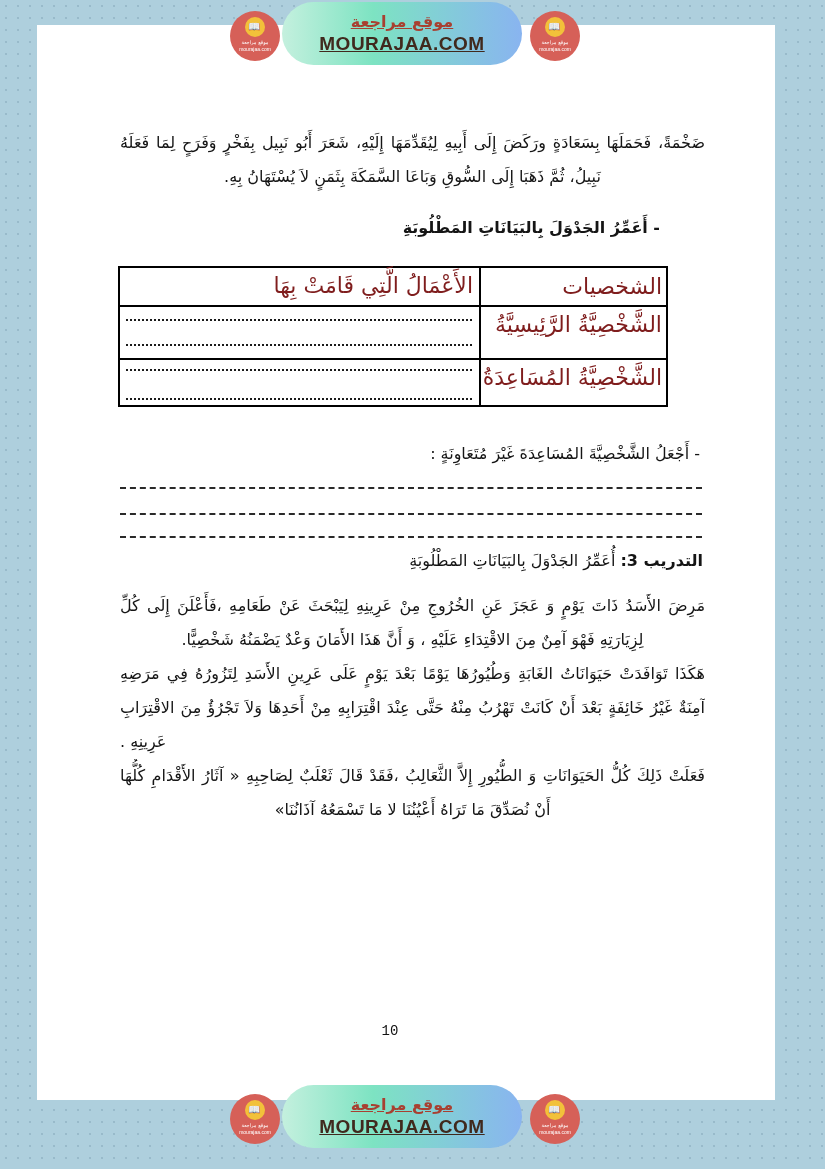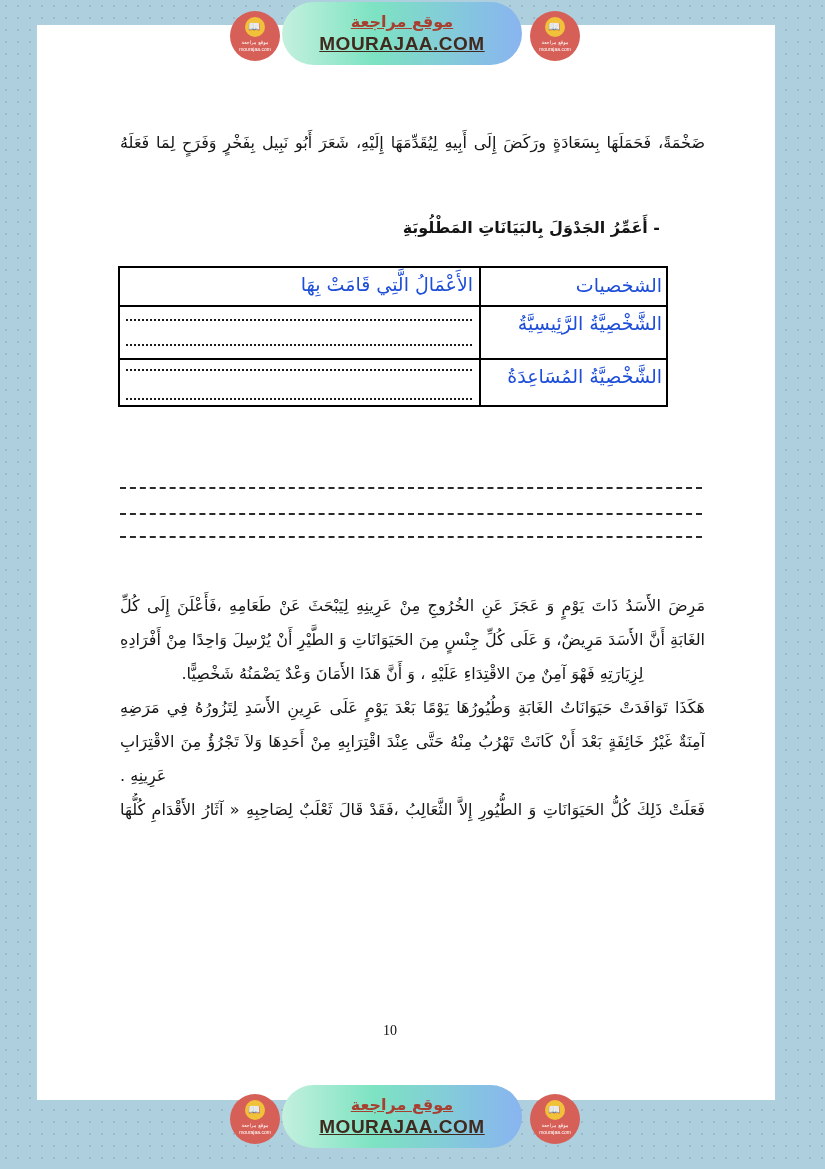--- a/index.html
+++ b/index.html
@@ -84,31 +84,31 @@
   
   .wtable {
     position: absolute; left: 118px; top: 266px;
     width: 550px; height: 141px;
     border: 2px solid #000; background: #fff;
   }
   .wtable .vline { position: absolute; left: 359px; top: 0; width: 2px; height: 100%; background: #000; }
   .wtable .hline { position: absolute; left: 0; width: 100%; height: 2px; background: #000; }
   .wtable .tcell {
     position: absolute; direction: rtl; text-align: right;
-    font-size: 19px; color: #1d4ed8; white-space: nowrap;
+    font-size: 22px; color: #7f1d1d; white-space: nowrap;
   }
   .cline { position: absolute; left: 6px; width: 346px; border-top: 2px dotted #1a1a1a; }
 
   
   .ans-line { position: absolute; left: 120px; width: 582px; border-top: 2px dashed #2a2a2a; }
 
   .pagenum {
     position: absolute; left: 368px; top: 1023px; width: 44px;
     text-align: center;
-    font-family: Liberation Serif, serif;
+    font-family: Liberation Mono, monospace;
     font-size: 14px; color: #111;
   }
 </style>
 </head>
 <body>
 
 <div class="canvas">
 
   <div class="page"></div>
 
@@ -132,20 +132,21 @@
         </div>
       <div class="btext">
         <span>موقع مراجعة</span>
         <span class="lat">mourajaa.com</span>
       </div>
     </div>
   </div>
 
   <div class="artext lines" style="top:126px;">
     <div class="line j">ضَخْمَةً، فَحَمَلَهَا بِسَعَادَةٍ ورَكَضَ إِلَى أَبِيهِ لِيُقَدِّمَهَا إِلَيْهِ، شَعَرَ أَبُو نَبِيل بِفَخْرٍ وَفَرَحٍ لِمَا فَعَلَهُ ابْنُهُ</div>
+    <div class="line c">نَبِيلُ، ثُمَّ ذَهَبَا إِلَى السُّوقِ وَبَاعَا السَّمَكَةَ بِثَمَنٍ لاَ يُسْتَهَانُ بِهِ.</div>
   </div>
 
   <div class="artext heading bold" style="top:218px; right:165px;">- أَعَمِّرُ الجَدْوَلَ بِالبَيَانَاتِ المَطْلُوبَةِ</div>
 
   <div class="wtable">
     <div class="vline"></div>
     <div class="hline" style="top:37px;"></div>
     <div class="hline" style="top:90px;"></div>
 
     <div class="tcell" style="top:6px; left:361px; width:181px; padding-left:6px;">الشخصيات</div>
@@ -153,34 +154,38 @@
 
     <div class="tcell" style="top:44px; left:361px; width:181px; padding-left:8px;">الشَّخْصِيَّةُ الرَّئِيسِيَّةُ</div>
     <div class="tcell" style="top:97px; left:361px; width:181px; ">الشَّخْصِيَّةُ المُسَاعِدَةُ</div>
 
     <div class="cline" style="top:51px;"></div>
     <div class="cline" style="top:76px;"></div>
     <div class="cline" style="top:101px;"></div>
     <div class="cline" style="top:130px;"></div>
   </div>
 
+  <div class="artext heading" style="top:444px; right:125px;">- أَجْعَلُ الشَّخْصِيَّةَ المُسَاعِدَةَ غَيْرَ مُتَعَاوِنَةٍ :</div>
 
   <div class="ans-line" style="top:487px;"></div>
   <div class="ans-line" style="top:513px;"></div>
   <div class="ans-line" style="top:536px;"></div>
 
+  <div class="artext heading" style="top:551px; right:122px;">
+    <span class="bold">التدريب 3:</span><span> أُعَمِّرُ الجَدْوَلَ بِالبَيَانَاتِ المَطْلُوبَةِ</span>
+  </div>
 
   <div class="artext lines" style="top:589px;">
     <div class="line j">مَرِضَ الأَسَدُ ذَاتَ يَوْمٍ وَ عَجَزَ عَنِ الخُرُوجِ مِنْ عَرِينِهِ لِيَبْحَثَ عَنْ طَعَامِهِ ،فَأَعْلَنَ إِلَى كُلِّ حَيَوَانَاتِ</div>
-    <div class="line j">الغَابَةِ أَنَّ الأَسَدَ مَرِيضٌ، وَ عَلَى كُلِّ جِنْسٍ مِنَ الحَيَوَانَاتِ وَ الطَّيْرِ أَنْ يُرْسِلَ وَاحِدًا مِنْ أَفْرَادِهِ</div>
     <div class="line c">لِزِيَارَتِهِ فَهْوَ آمِنٌ مِنَ الاقْتِدَاءِ عَلَيْهِ ، وَ أَنَّ هَذَا الأَمَانَ وَعْدٌ يَضْمَنُهُ شَخْصِيًّا.</div>
     <div class="line j">هَكَذَا تَوَافَدَتْ حَيَوَانَاتُ الغَابَةِ وَطُيُورُهَا يَوْمًا بَعْدَ يَوْمٍ عَلَى عَرِينِ الأَسَدِ لِتَزُورُهُ فِي مَرَضِهِ وَهْيَ</div>
     <div class="line j">آمِنَةٌ غَيْرُ خَائِفَةٍ بَعْدَ أَنْ كَانَتْ تَهْرُبُ مِنْهُ حَتَّى عِنْدَ اقْتِرَابِهِ مِنْ أَحَدِهَا وَلاَ تَجْرُؤُ مِنَ الاقْتِرَابِ مِنْ</div>
     <div class="line r">عَرِينِهِ .</div>
     <div class="line j">فَعَلَتْ ذَلِكَ كُلُّ الحَيَوَانَاتِ وَ الطُّيُورِ إِلاَّ الثَّعَالِبُ ،فَقَدْ قَالَ ثَعْلَبٌ لِصَاحِبِهِ « آثَارُ الأَقْدَامِ كُلُّهَا تَدُلُّ</div>
+    <div class="line c">أَنْ نُصَدِّقَ مَا تَرَاهُ أَعْيُنُنَا لا مَا تَسْمَعُهُ آذَانُنَا»</div>
   </div>
 
   <div class="pagenum">10</div>
 
   <div class="banner" style="top:1085px;">
     <div class="badge" style="left:2px;">
       <div class="bcircle">
           <span>📖</span>
         </div>
       <div class="btext">

